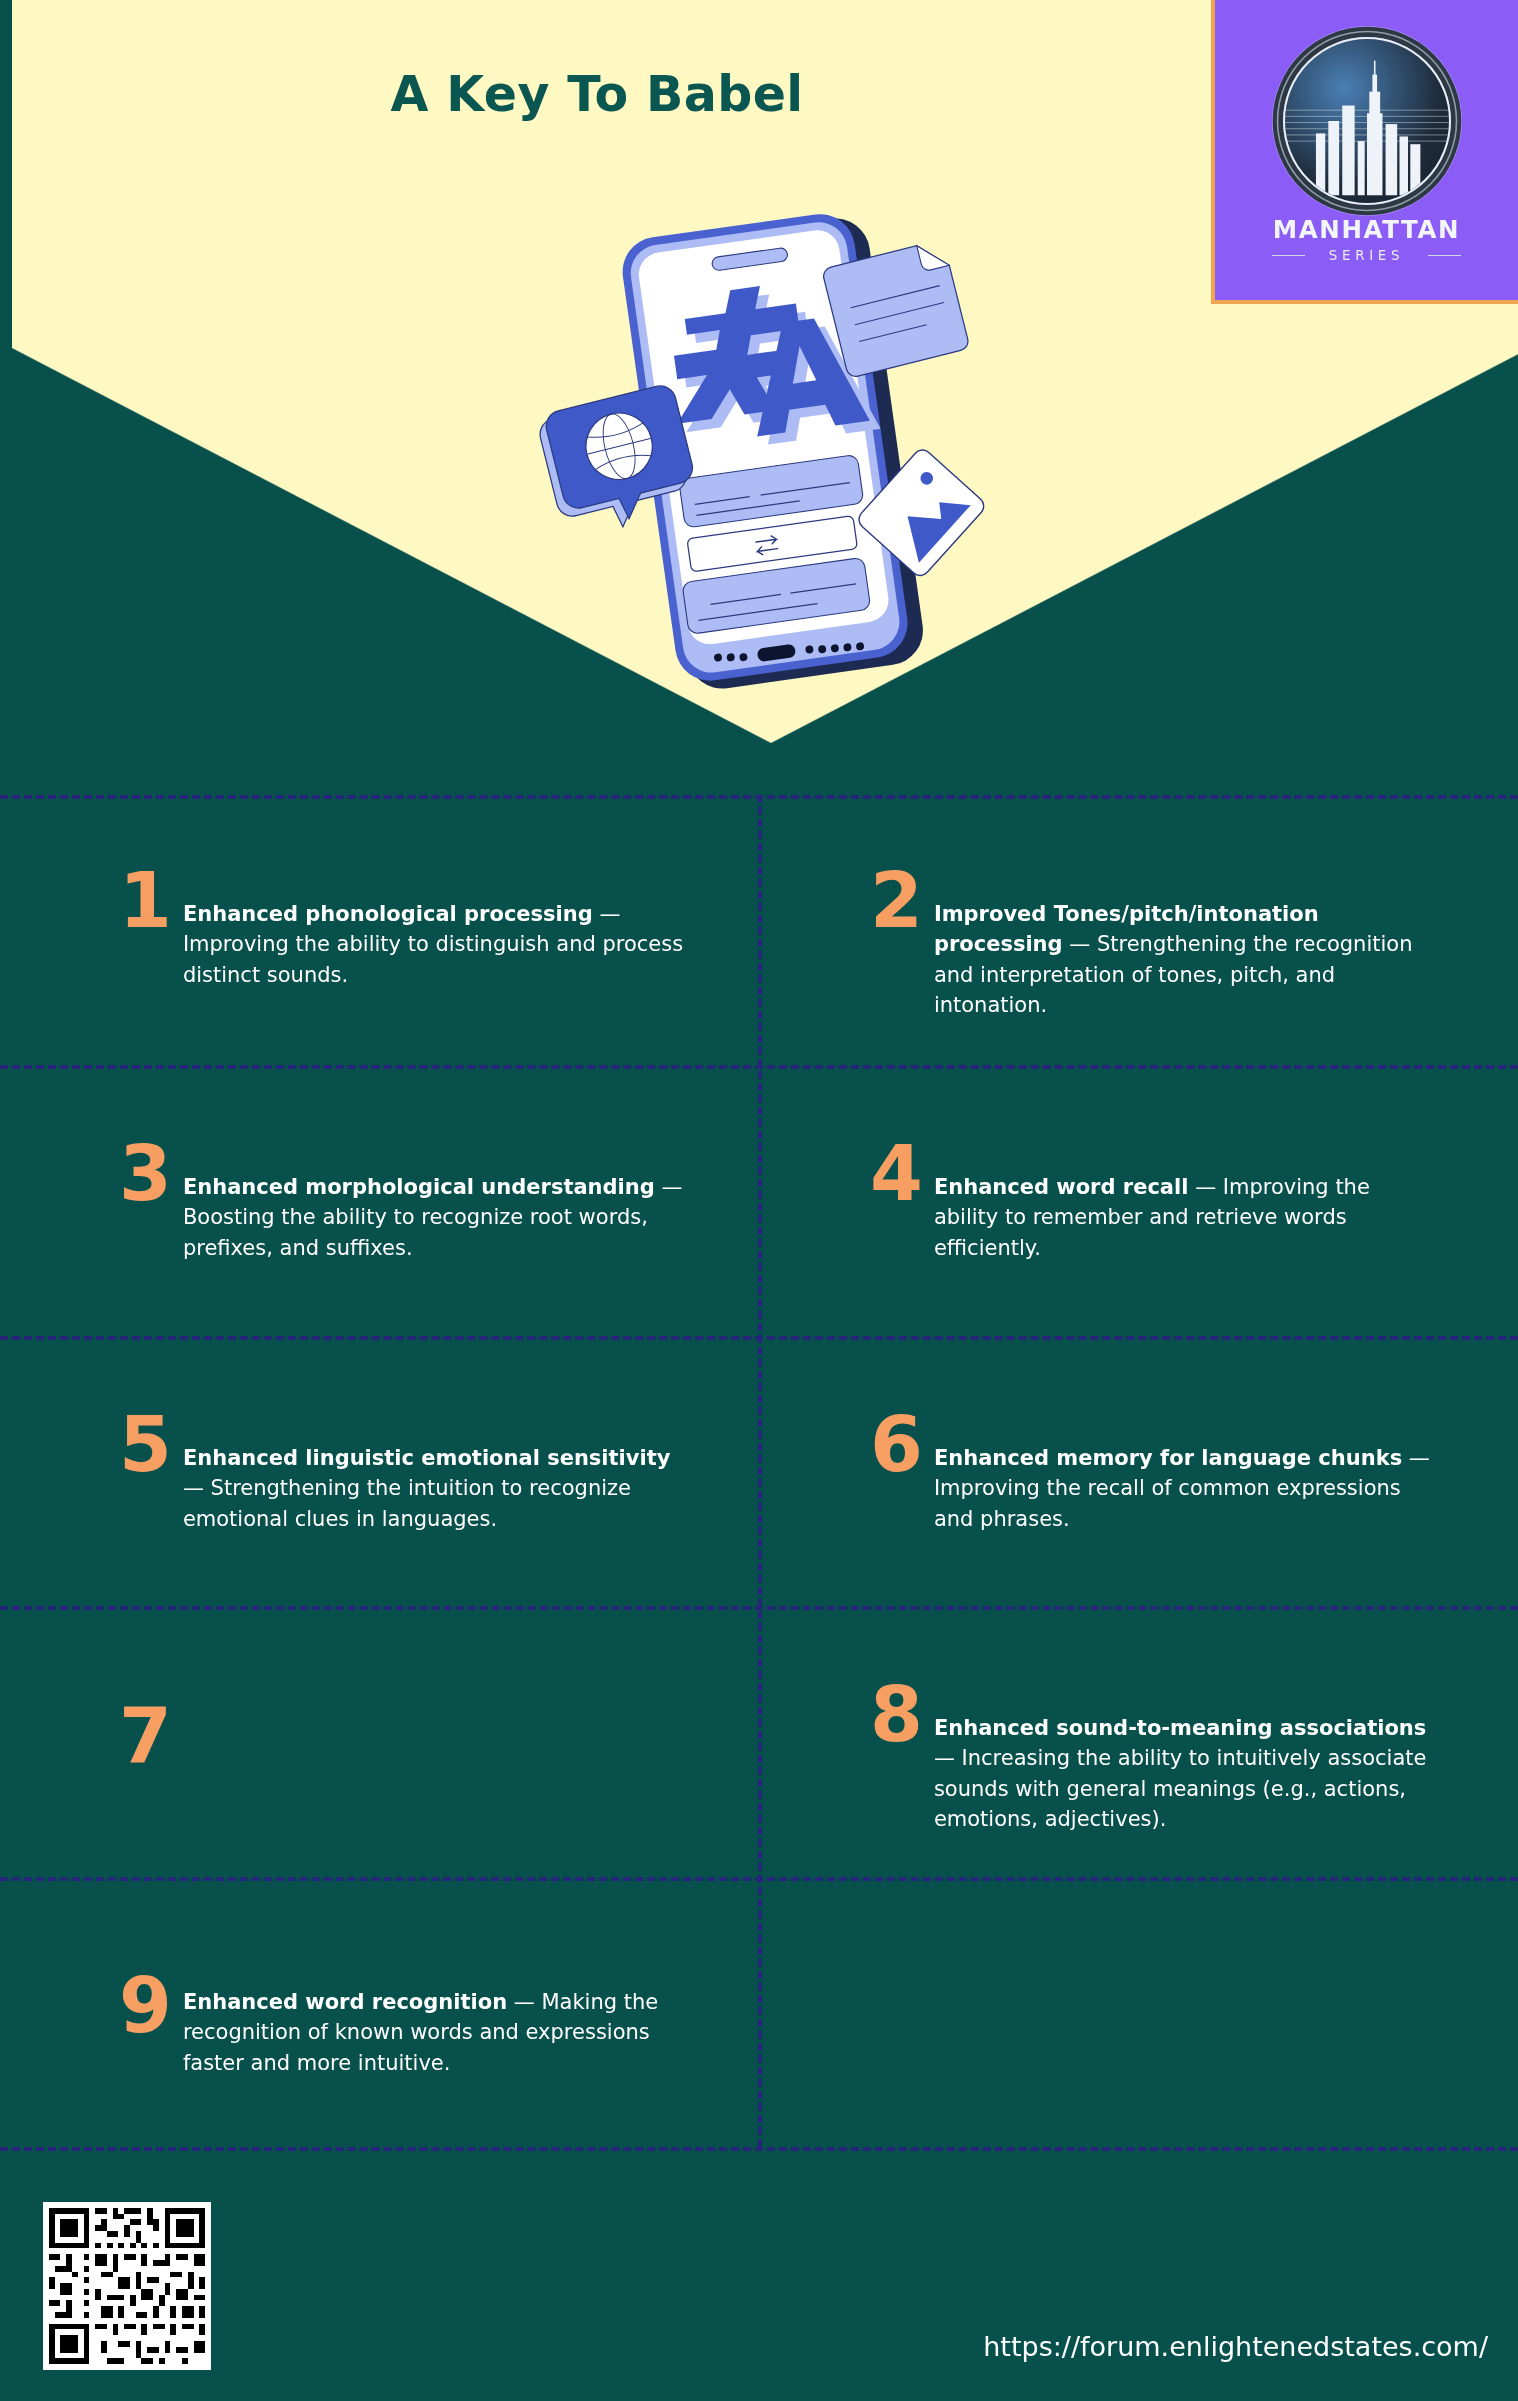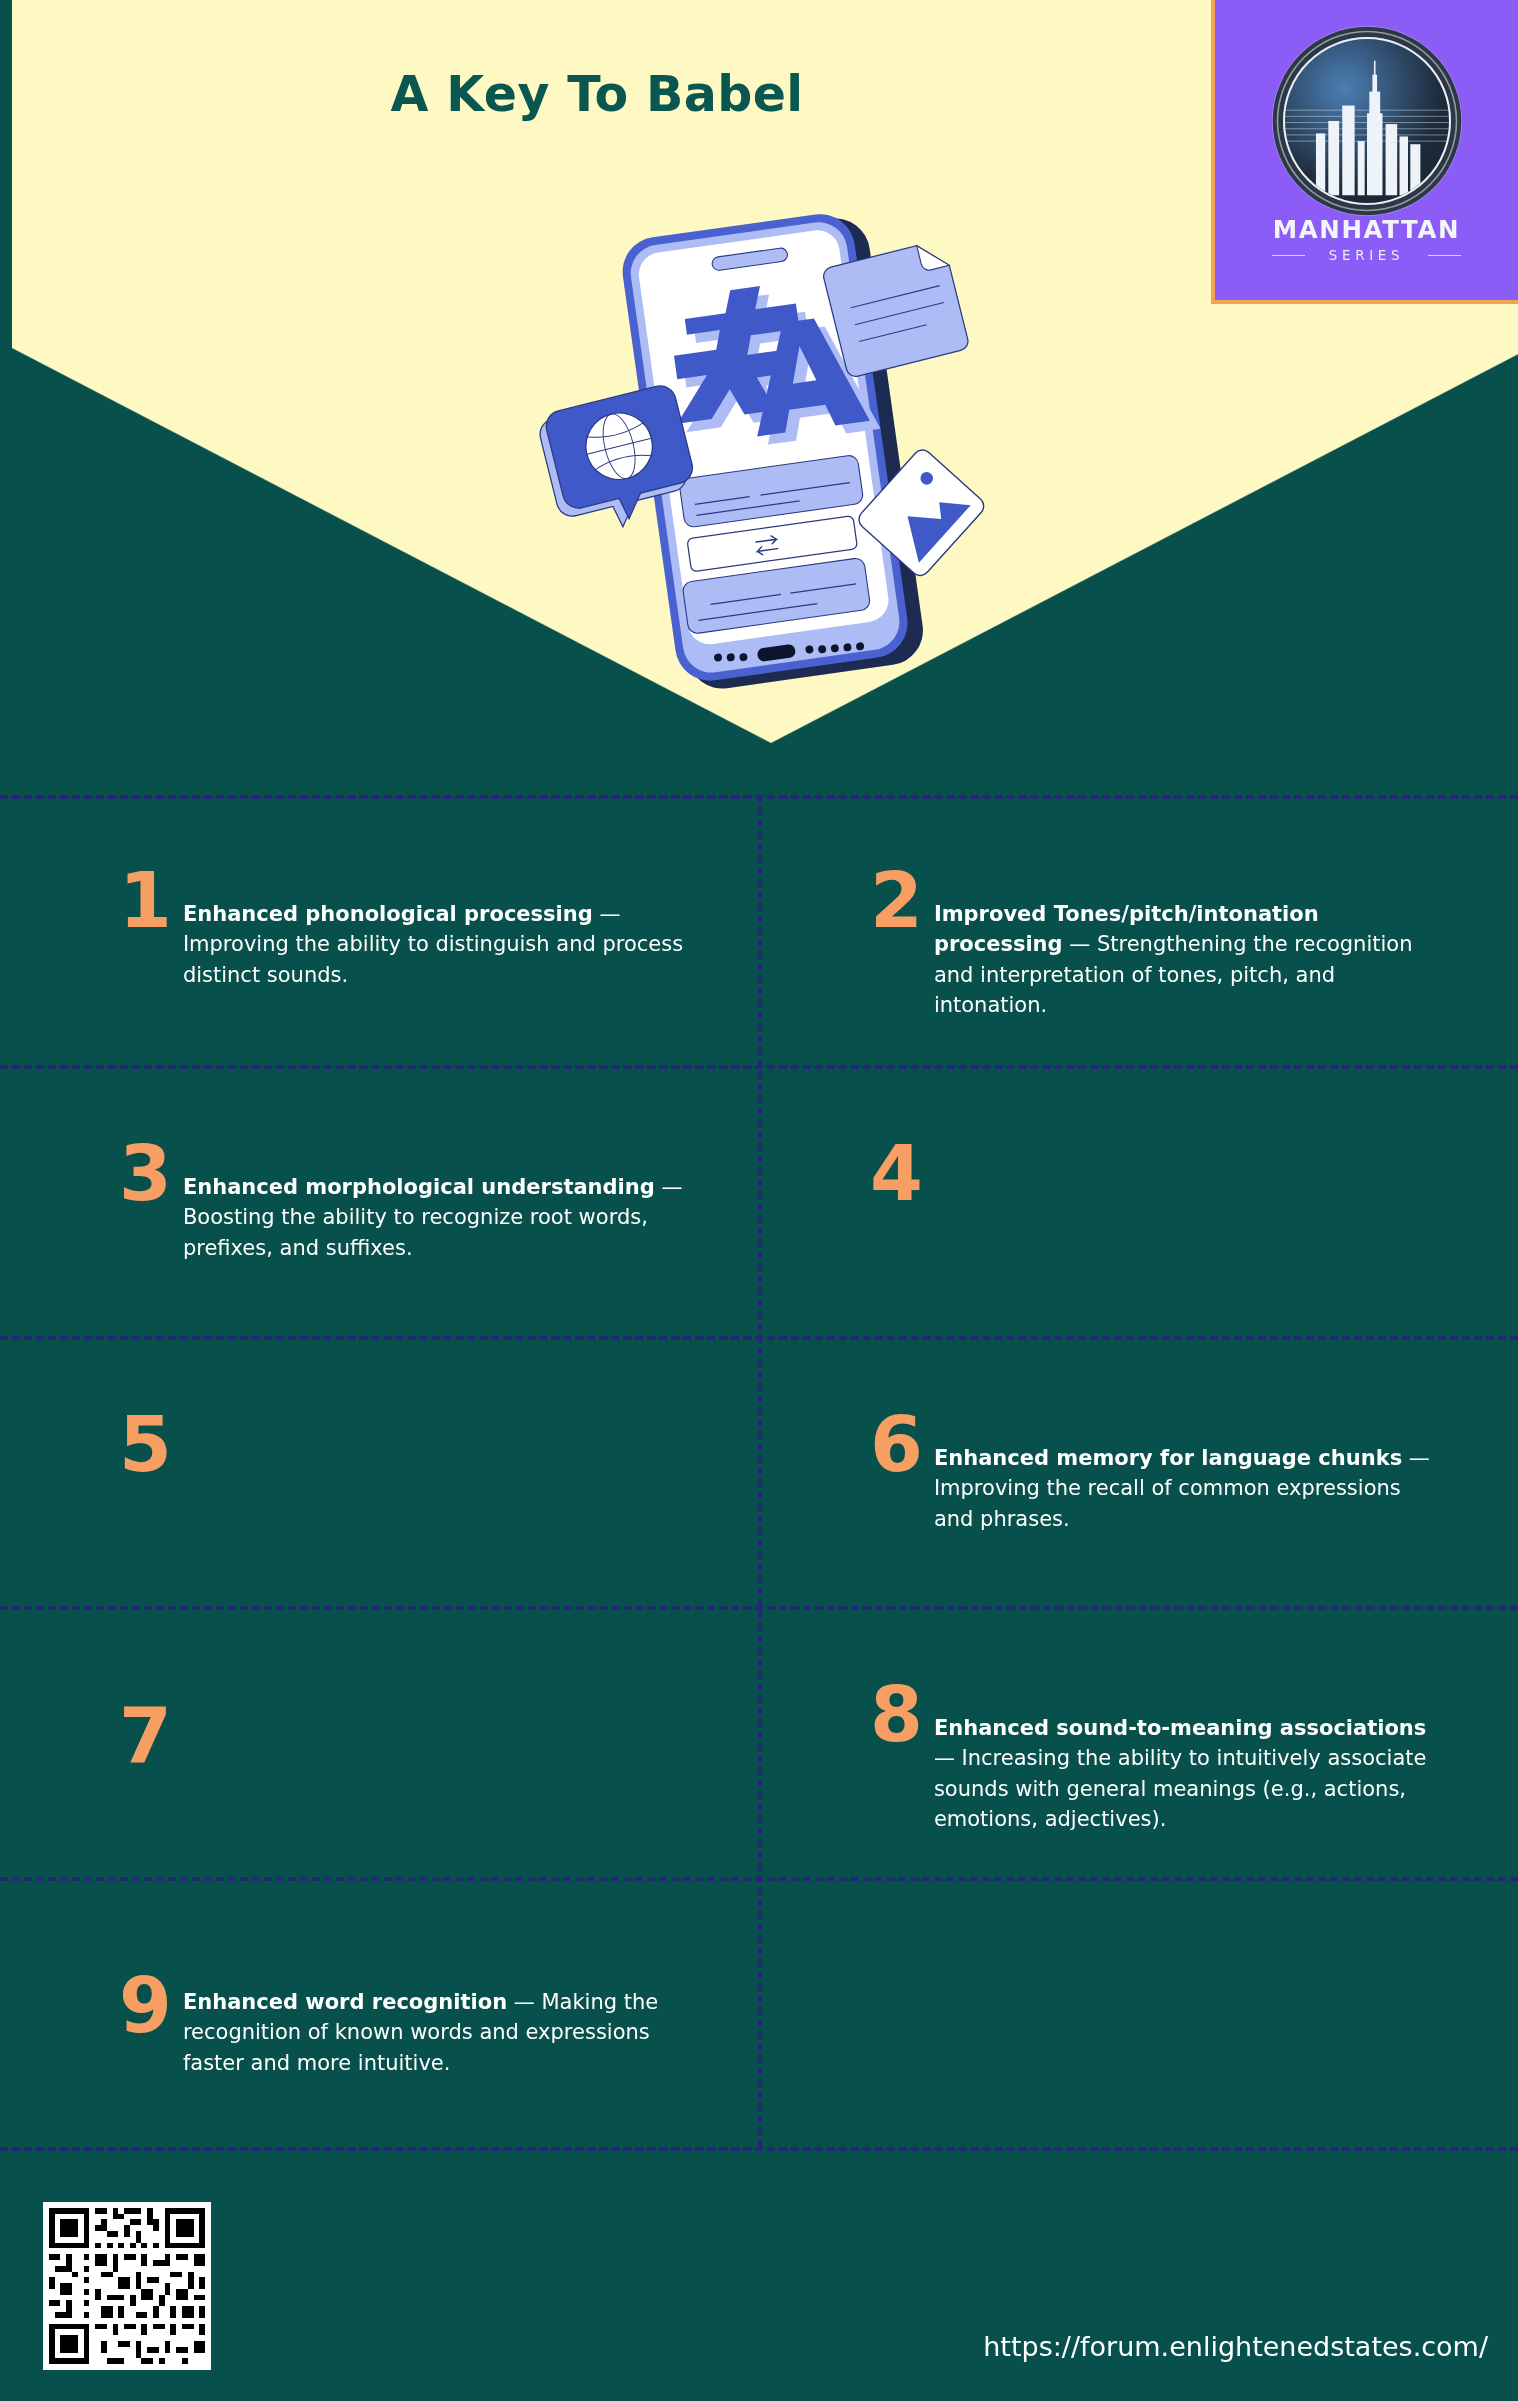--- a/index.html
+++ b/index.html
@@ -300,24 +300,32 @@
     <div class="item" style="left:119px; top:346px; width:585px;">
       <div class="num narrow">3</div>
       <div class="body">
         <b>Enhanced morphological understanding</b>
         <span>— Boosting the ability to recognize root words, prefixes, and suffixes.</span>
       </div>
     </div>
 
     <div class="item" style="left:870px; top:346px; width:601px;">
       <div class="num narrow">4</div>
+      <div class="body">
+        <b>Enhanced word recall</b>
+        <span>— Improving the ability to remember and retrieve words efficiently.</span>
+      </div>
     </div>
 
     <div class="item" style="left:119px; top:617px; width:585px;">
       <div class="num narrow">5</div>
+      <div class="body">
+        <b>Enhanced linguistic emotional sensitivity</b>
+        <span>— Strengthening the intuition to recognize emotional clues in languages.</span>
+      </div>
     </div>
 
     <div class="item" style="left:870px; top:617px; width:601px;">
       <div class="num narrow">6</div>
       <div class="body">
         <b>Enhanced memory for language chunks</b>
         <span>— Improving the recall of common expressions and phrases.</span>
       </div>
     </div>
 

